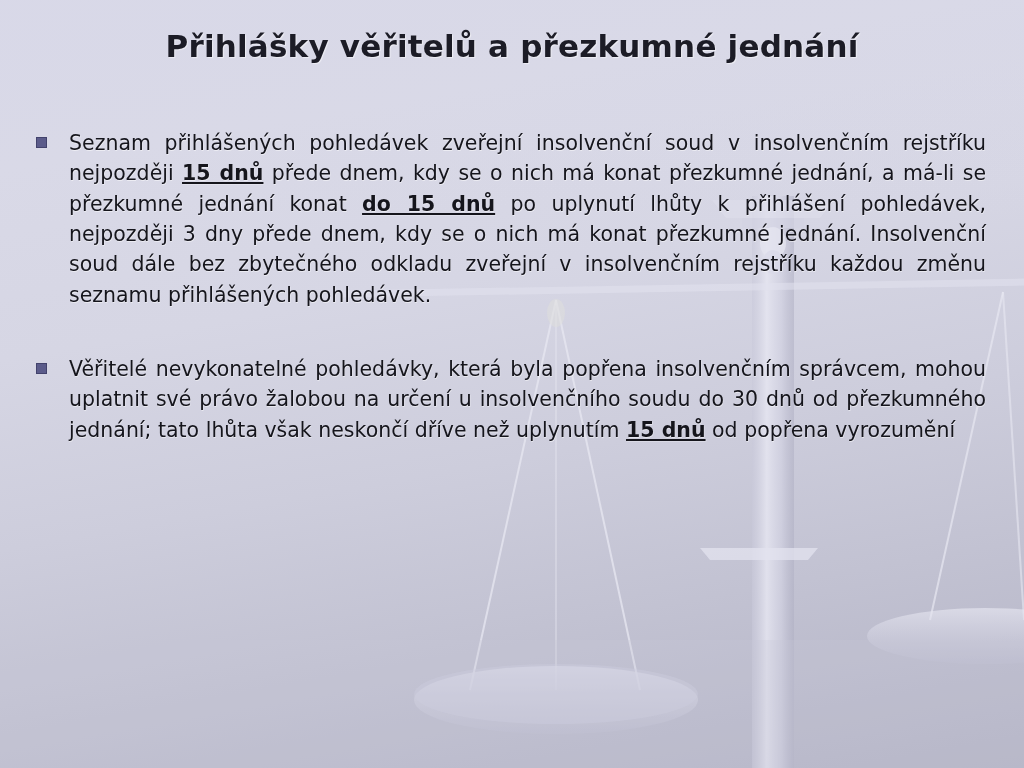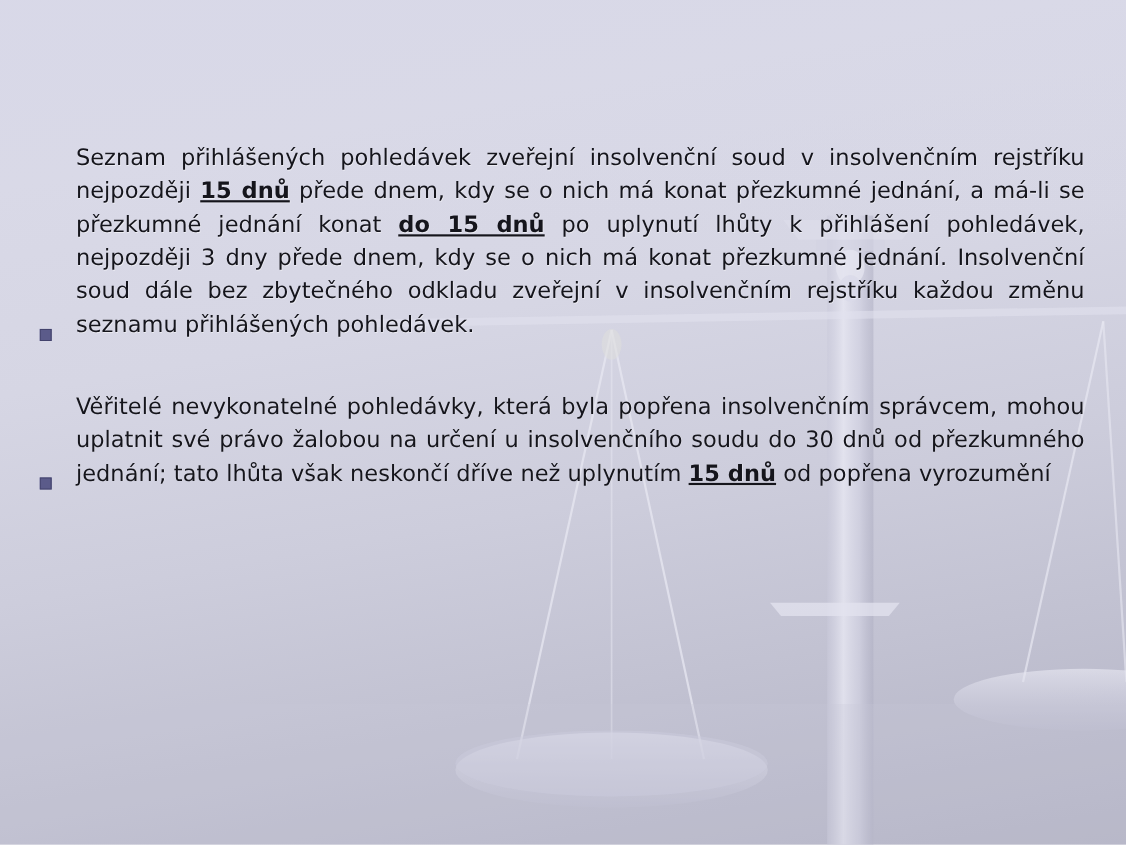--- a/index.html
+++ b/index.html
@@ -45,21 +45,21 @@
   
   #body-block {
     position: absolute;
     top: 128px;
     left: 36px;
     width: 950px;
   }
 
   .bullet-row {
     display: flex;
-    align-items: flex-end;
+    align-items: flex-start;
     margin-bottom: 40px;
   }
   .bullet-marker {
     flex: 0 0 auto;
     width: 11px;
     height: 11px;
     margin-top: 9px;
     margin-right: 22px;
     background: #5b5b8a;
     box-shadow: inset 0 0 0 1px rgba(60,60,100,0.8);
@@ -123,20 +123,21 @@
     <line x1="1003" y1="292" x2="1024" y2="620" stroke="#e8e8f2" stroke-width="2" opacity="0.6"></line>
 
     <ellipse cx="985" cy="636" rx="118" ry="28" fill="url(#panGrad)" opacity="0.8"></ellipse>
 
     <path d="M700 548 h118 l-10 12 h-98 z" fill="#e3e3ef" opacity="0.75"></path>
 
     <rect x="0" y="640" width="1024" height="128" fill="#c6c6d6" opacity="0.25"></rect>
     <rect x="0" y="0" width="1024" height="220" fill="url(#hazeGrad)" opacity="0.5"></rect>
   </svg>
 
+  <div id="title">Přihlášky věřitelů a přezkumné jednání</div>
 
   <div id="body-block">
 
     <div class="bullet-row">
       <span class="bullet-marker"></span>
       <div class="bullet-text">
         <span>Seznam přihlášených pohledávek zveřejní insolvenční soud v insolvenčním rejstříku nejpozději </span><b>15 dnů</b><span> přede dnem, kdy se o nich má konat přezkumné jednání, a má-li se přezkumné jednání konat </span><b>do 15 dnů</b><span> po uplynutí lhůty k přihlášení pohledávek, nejpozději 3 dny přede dnem, kdy se o nich má konat přezkumné jednání. Insolvenční soud dále bez zbytečného odkladu zveřejní v insolvenčním rejstříku každou změnu seznamu přihlášených pohledávek.</span>
       </div>
     </div>
 

